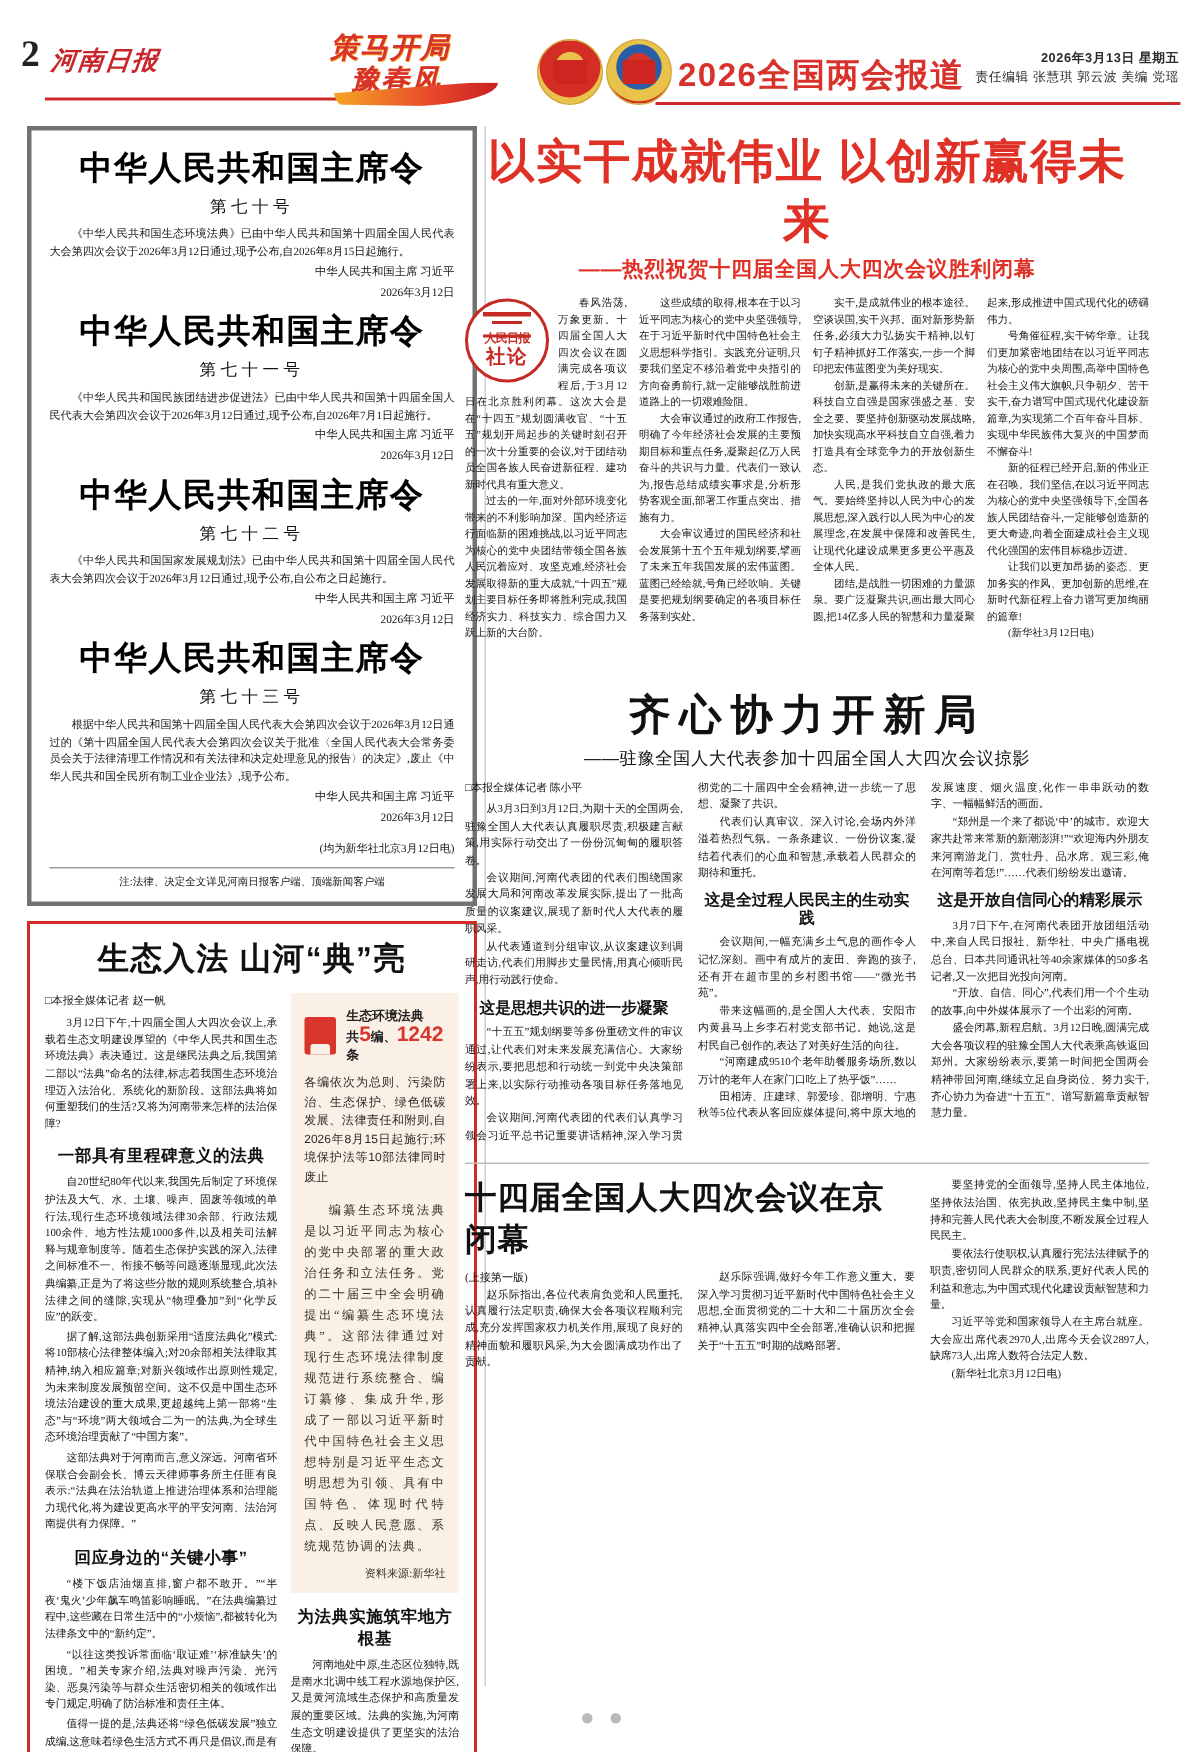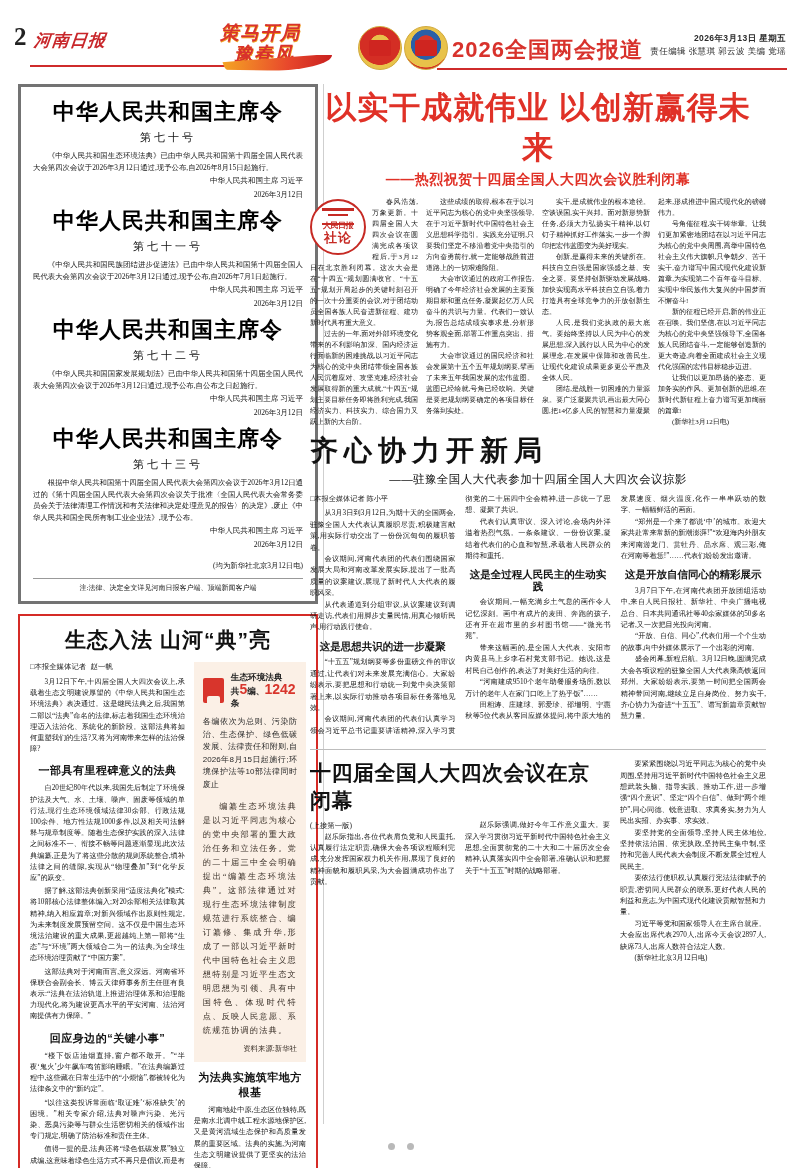--- a/index.html
+++ b/index.html
@@ -205,21 +205,21 @@
     font-weight: 700;
     color: #111;
     letter-spacing: 1px;
     line-height: 28px;
     margin-bottom: 8px;
   }
   .byline {
     font-size: 7.4px;
     color: #222;
     margin-bottom: 5px;
-    font-family: Liberation Mono, monospace;
+    font-family: Liberation Sans, sans-serif;
   }
   .feat-cols {
     display: flex;
     gap: 9px;
   }
   .fc-left { width: 156px; }
   .fc-right { width: 113px; }
 
   .bodytext {
     font-size: 7.2px;
@@ -343,26 +343,27 @@
     column-gap: 8px;
     font-size: 7px;
     line-height: 11px;
     text-align: justify;
     color: #151515;
     font-family: "Liberation Serif", serif;
   }
   .edit-cols p { margin: 0; text-indent: 2em; }
 
   .head2 {
+    text-align: center;
     font-size: 28px;
     font-weight: 700;
     color: #111;
     letter-spacing: 6px;
     line-height: 38px;
-    margin-top: 4px;
+    margin-top: 30px;
   }
   .sub2 {
     text-align: center;
     font-size: 11.5px;
     color: #111;
     margin-top: 2px;
     margin-bottom: 7px;
     letter-spacing: 0.4px;
   }
   .three-cols {
@@ -602,21 +603,20 @@
       <div class="h3-left">
         <div class="head3">十四届全国人大四次会议在京闭幕</div>
         <div class="tight twocol">
           <p class="cont-note" style="text-indent:0">(上接第一版)</p>
           <p>赵乐际指出,各位代表肩负党和人民重托,认真履行法定职责,确保大会各项议程顺利完成,充分发挥国家权力机关作用,展现了良好的精神面貌和履职风采,为大会圆满成功作出了贡献。</p>
           <p>赵乐际强调,做好今年工作意义重大。要深入学习贯彻习近平新时代中国特色社会主义思想,全面贯彻党的二十大和二十届历次全会精神,认真落实四中全会部署,准确认识和把握关于“十五五”时期的战略部署。</p>
         </div>
       </div>
       <div class="h3-right">
         <div class="tight">
-          <p>要紧紧围绕以习近平同志为核心的党中央周围,坚持用习近平新时代中国特色社会主义思想武装头脑、指导实践、推动工作,进一步增强“四个意识”、坚定“四个自信”、做到“两个维护”,同心同德、锐意进取、求真务实,努力为人民出实招、办实事、求实效。</p>
           <p>要坚持党的全面领导,坚持人民主体地位,坚持依法治国、依宪执政,坚持民主集中制,坚持和完善人民代表大会制度,不断发展全过程人民民主。</p>
           <p>要依法行使职权,认真履行宪法法律赋予的职责,密切同人民群众的联系,更好代表人民的利益和意志,为中国式现代化建设贡献智慧和力量。</p>
           <p>习近平等党和国家领导人在主席台就座。大会应出席代表2970人,出席今天会议2897人,缺席73人,出席人数符合法定人数。</p>
           <p>(新华社北京3月12日电)</p>
         </div>
       </div>
     </div>
   </div>
 </div>
 

